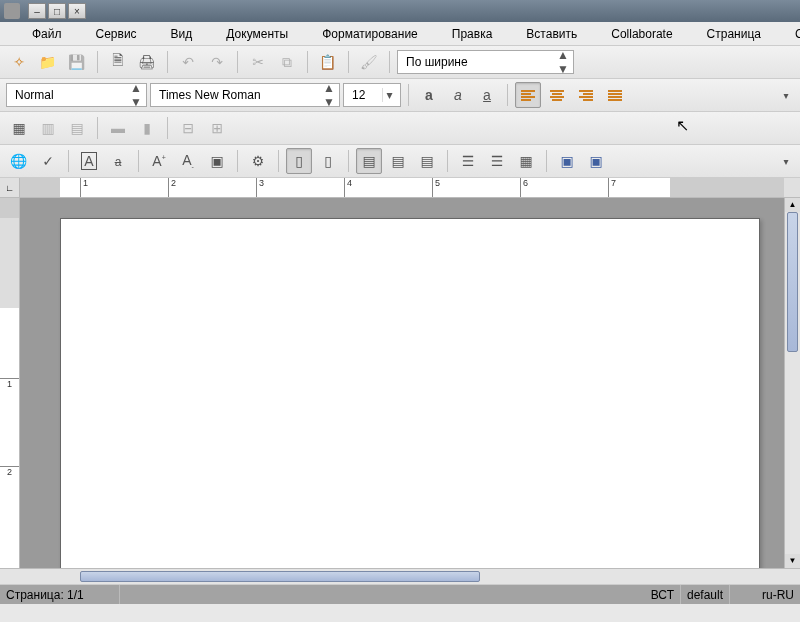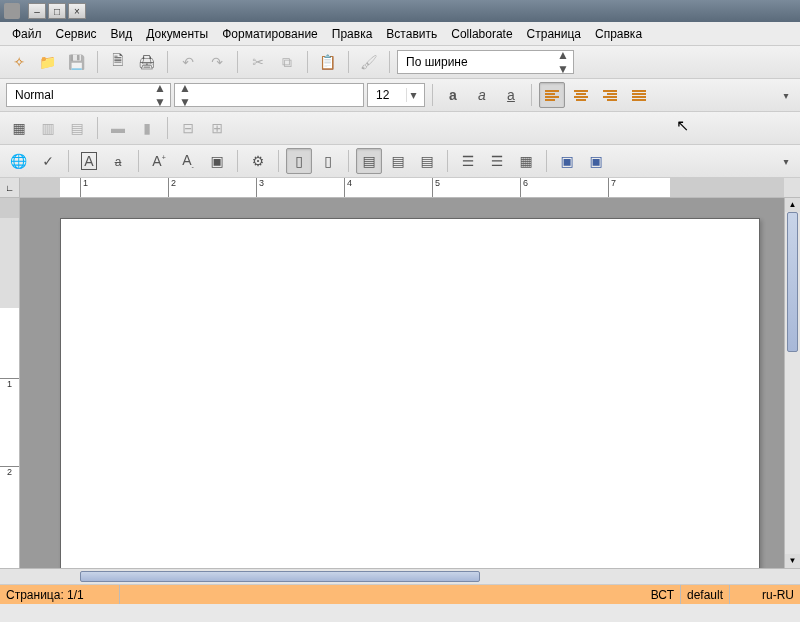--- a/index.html
+++ b/index.html
@@ -4,21 +4,21 @@
 <style>
 * { box-sizing: border-box; margin: 0; padding: 0; font-family: sans-serif; font-size: 12px; }
 body { background: #e8e8e8; width: 800px; height: 622px; overflow: hidden; }
 
 .titlebar { height: 22px; background: linear-gradient(#7a8a9a, #5a6a7a); display: flex; align-items: center; padding: 0 4px; color: #fff; }
 .titlebar .app-icon { width: 16px; height: 16px; background: #999; border-radius: 2px; margin-right: 6px; }
 .titlebar .title { flex: 1; text-align: center; font-weight: bold; text-shadow: 0 1px 1px rgba(0,0,0,.3); }
 .win-btn { width: 18px; height: 16px; background: linear-gradient(#eee,#ccc); border: 1px solid #888; margin-left: 2px; display: flex; align-items: center; justify-content: center; font-size: 10px; color: #333; cursor: pointer; }
 
 .menubar { height: 24px; background: #ececec; border-bottom: 1px solid #ccc; display: flex; align-items: center; padding: 0 6px; gap: 2px; }
-.menu-item { padding: 2px 6px; cursor: pointer; }
+.menu-item { padding: 2px 6px; cursor: pointer; margin-left: 20px; }
 
 .toolbar { background: linear-gradient(#f2f2f2,#e4e4e4); border-bottom: 1px solid #ccc; display: flex; align-items: center; padding: 3px 6px; gap: 3px; min-height: 32px; }
 .tbtn { width: 26px; height: 26px; border: 1px solid transparent; background: transparent; display: flex; align-items: center; justify-content: center; cursor: pointer; border-radius: 2px; }
 .tbtn.active { border-color: #999; background: #d8d8d8; box-shadow: inset 0 1px 2px rgba(0,0,0,.15); }
 .tbtn.disabled { opacity: .4; cursor: default; }
 .sep { width: 1px; height: 22px; background: #c0c0c0; margin: 0 4px; }
 .combo { height: 24px; border: 1px solid #aaa; background: #fff; display: flex; align-items: center; padding: 0 4px; cursor: pointer; }
 .combo .val { flex: 1; padding: 0 4px; }
 .combo .dd { width: 14px; text-align: center; color: #555; border-left: 1px solid #ddd; }
 .spin-dd { width: 12px; display: flex; flex-direction: column; font-size: 6px; color: #555; }
@@ -36,21 +36,21 @@
 .doc-area { flex: 1; background: #9a9a9a; overflow: auto; position: relative; }
 .page { position: absolute; left: 40px; top: 20px; width: 700px; height: 900px; background: #fff; border: 1px solid #666; box-shadow: 2px 2px 4px rgba(0,0,0,.2); }
 .vscroll { width: 16px; background: #e4e4e4; border-left: 1px solid #bbb; position: relative; }
 .vscroll .thumb { position: absolute; left: 2px; right: 2px; top: 14px; height: 140px; background: linear-gradient(#c8d4e8,#a8b8d8); border: 1px solid #7a8aa8; border-radius: 2px; }
 .vscroll .arr { position: absolute; left: 0; right: 0; height: 14px; background: #ddd; text-align: center; font-size: 8px; line-height: 14px; }
 
 .hscroll-row { height: 16px; background: #e4e4e4; border-top: 1px solid #bbb; display: flex; }
 .hscroll { flex: 1; position: relative; margin-left: 20px; }
 .hscroll .thumb { position: absolute; top: 2px; bottom: 2px; left: 60px; width: 400px; background: linear-gradient(#c8d4e8,#a8b8d8); border: 1px solid #7a8aa8; border-radius: 2px; }
 
-.statusbar { height: 20px; background: #fdba74; border-top: 1px solid #ccc; display: flex; align-items: center; font-size: 11px; }
+.statusbar { height: 20px; background: #a3a3a3; border-top: 1px solid #ccc; display: flex; align-items: center; font-size: 11px; }
 .status-cell { padding: 0 6px; border-right: 1px solid #bbb; height: 100%; display: flex; align-items: center; }
 .status-spacer { flex: 1; }
 
 .glyph { font-size: 14px; color: #555; }
 .glyph.orange { color: #d08020; }
 .align-ico span { display:block; width:14px; height:2px; background:#555; margin:1px 0; }
 .align-ico.orange span { background:#d08020; }
 .more { width: 16px; font-size: 10px; color: #555; cursor: pointer; text-align:center; }
 
 .cursor-ptr { position: absolute; pointer-events: none; font-size: 16px; color: #000; }
@@ -121,28 +121,29 @@
   <div class="combo" style="width:177px">
     <span class="val">По ширине</span>
     <span class="spin-dd">
         <span>▲</span>
         <span>▼</span>
       </span>
   </div>
 </div>
 
 <div class="toolbar">
-  <div class="combo" style="width:165px">
+  <div class="combo" style="width:141px">
     <span class="val">Normal</span>
     <span class="spin-dd">
         <span>▲</span>
         <span>▼</span>
       </span>
   </div>
   <div class="combo" style="width:190px">
+    <span class="val">Times New Roman</span>
     <span class="spin-dd">
         <span>▲</span>
         <span>▼</span>
       </span>
   </div>
   <div class="combo" style="width:58px">
     <span class="val">12</span>
     <span class="dd">▾</span>
   </div>
   <div class="sep"></div>

